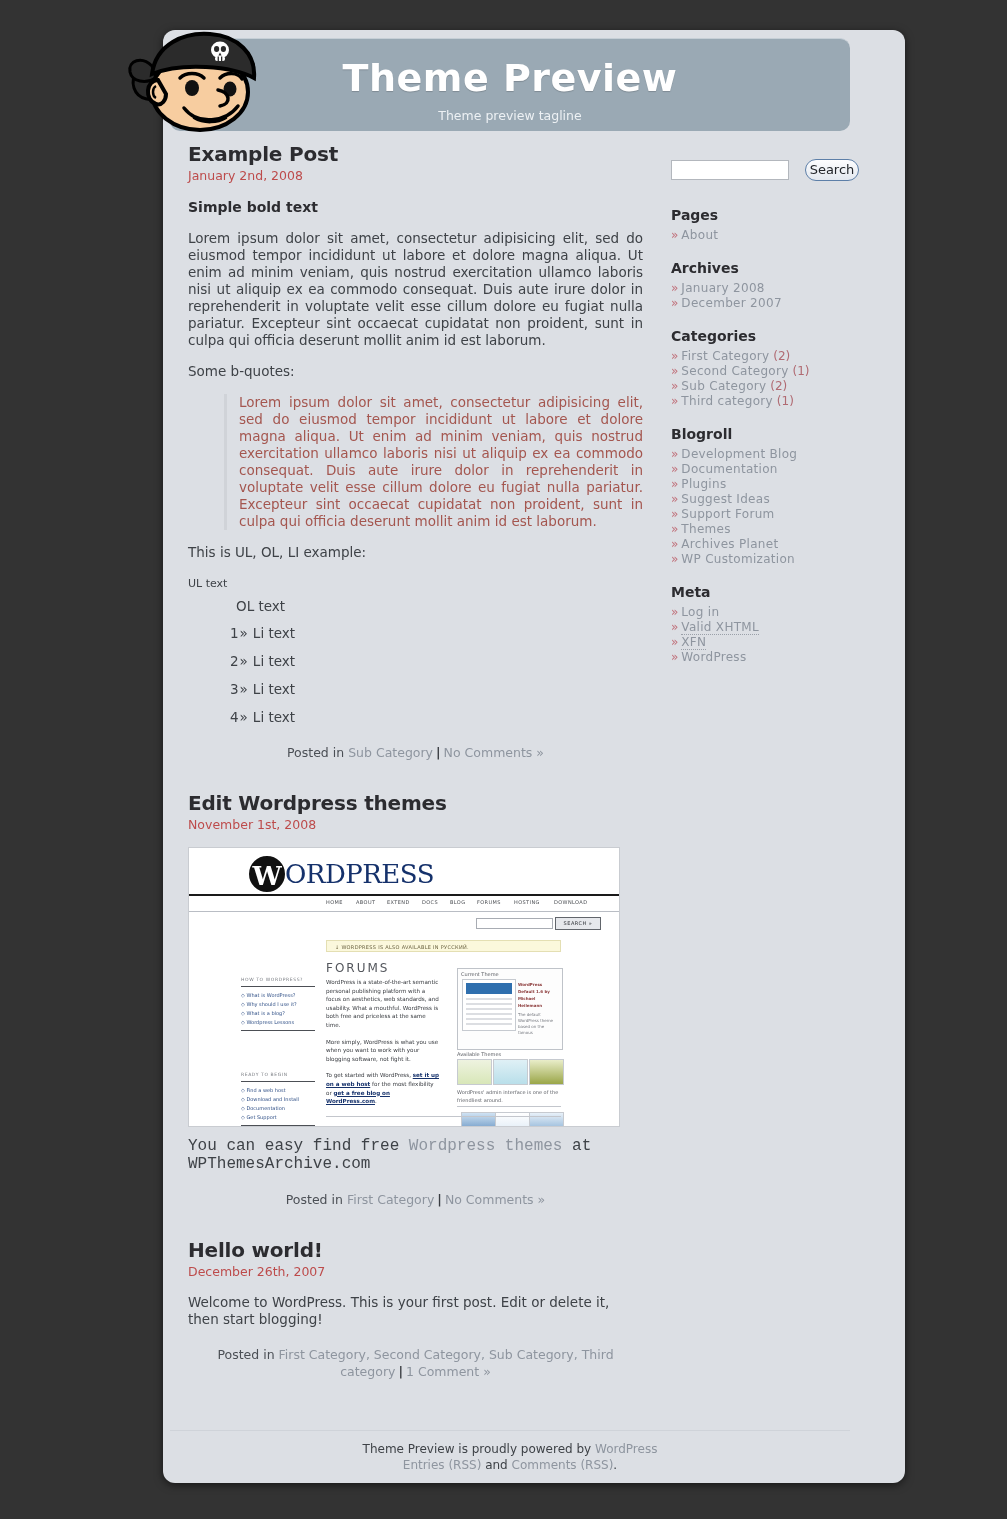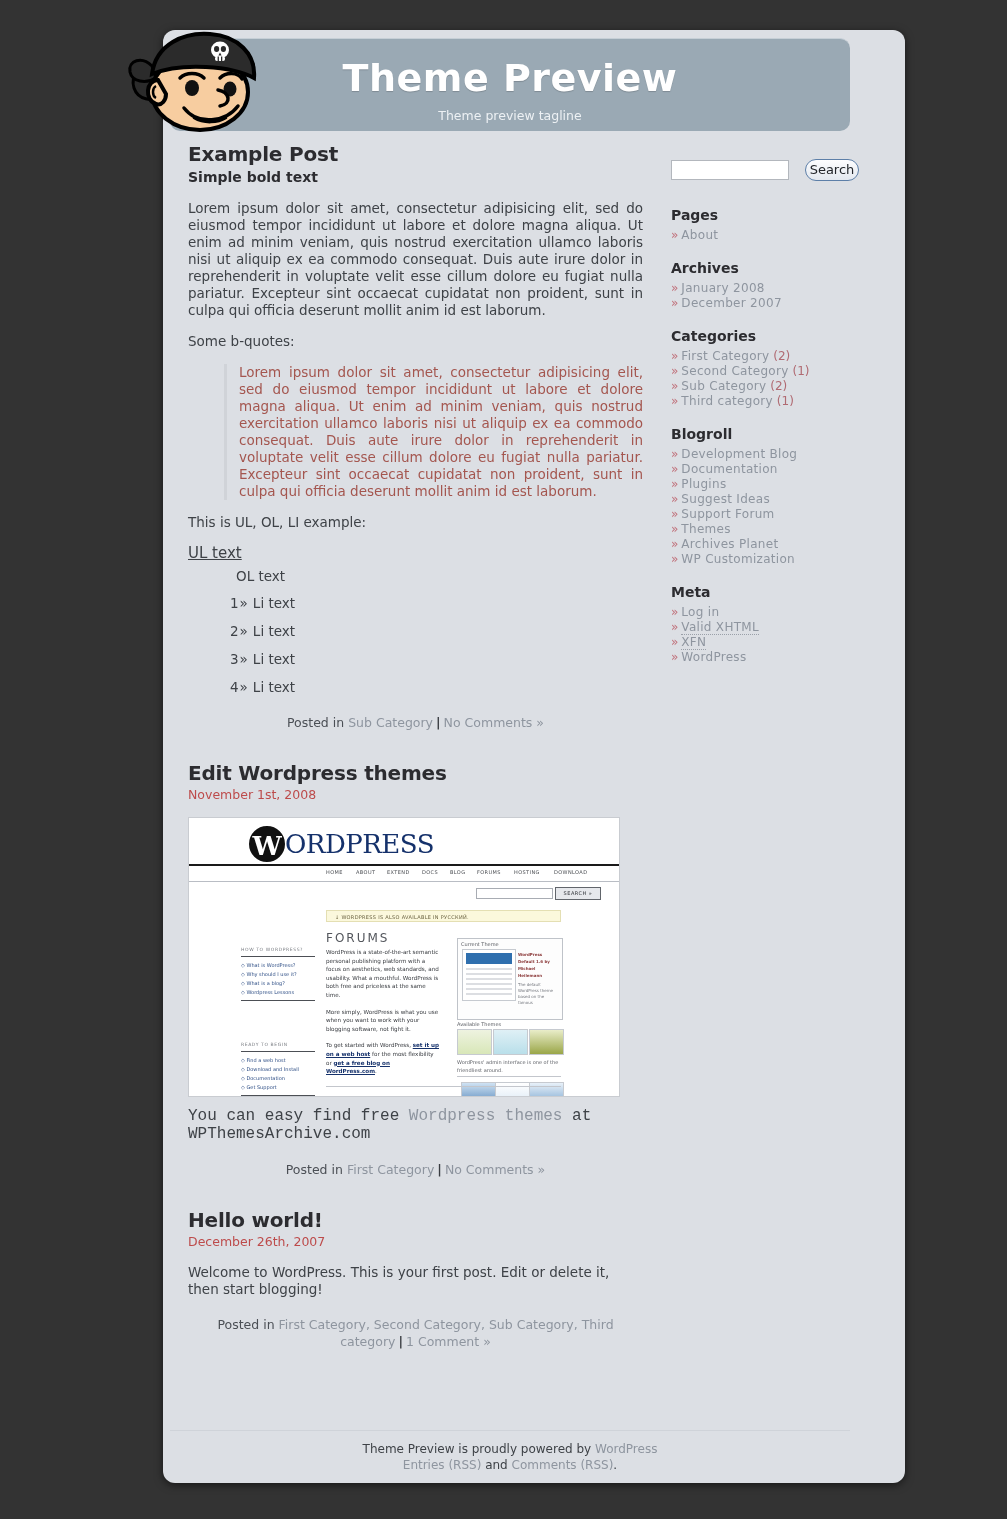--- a/index.html
+++ b/index.html
@@ -121,24 +121,23 @@
     border-left: 3px solid #d0d3d8;
     padding-left: 12px;
     color: #a4564f;
     font-size: 13.5px;
     line-height: 17px;
     text-align: justify;
   }
   .list-block { margin: 0 0 8px 0; }
   .ul-text {
     color: #3e4247;
-    font-size: 15px;
+    font-size: 11px;
     line-height: 17px;
     margin: 0 0 6px 0;
-    text-decoration: underline;
   }
   .ol-text {
     color: #3e4247;
     font-size: 13.5px;
     line-height: 17px;
     margin: 0 0 10px 48px;
   }
   .li-row {
     color: #3e4247;
     font-size: 13.5px;
@@ -463,20 +462,21 @@
 
     <div class="header">
       <div class="site-title">Theme Preview</div>
       <div class="site-tagline">Theme preview tagline</div>
     </div>
 
     <div class="content">
 
       <div class="post">
         <div class="post-title">Example Post</div>
+        <div class="post-date">January 2nd, 2008</div>
         <div class="post-strong">Simple bold text</div>
         <div class="post-para">Lorem ipsum dolor sit amet, consectetur adipisicing elit, sed do eiusmod tempor incididunt ut labore et dolore magna aliqua. Ut enim ad minim veniam, quis nostrud exercitation ullamco laboris nisi ut aliquip ex ea commodo consequat. Duis aute irure dolor in reprehenderit in voluptate velit esse cillum dolore eu fugiat nulla pariatur. Excepteur sint occaecat cupidatat non proident, sunt in culpa qui officia deserunt mollit anim id est laborum.</div>
         <div class="post-para plain">Some b-quotes:</div>
         <blockquote class="bq">Lorem ipsum dolor sit amet, consectetur adipisicing elit, sed do eiusmod tempor incididunt ut labore et dolore magna aliqua. Ut enim ad minim veniam, quis nostrud exercitation ullamco laboris nisi ut aliquip ex ea commodo consequat. Duis aute irure dolor in reprehenderit in voluptate velit esse cillum dolore eu fugiat nulla pariatur. Excepteur sint occaecat cupidatat non proident, sunt in culpa qui officia deserunt mollit anim id est laborum.</blockquote>
         <div class="post-para plain">This is UL, OL, LI example:</div>
 
         <div class="list-block">
           <div class="ul-text">UL text</div>
           <div class="ol-text">OL text</div>
           <div class="li-row">

